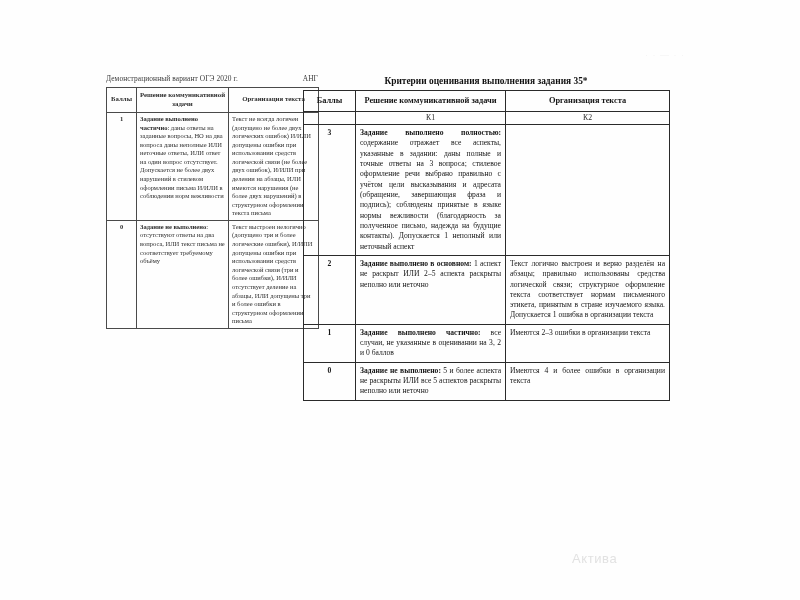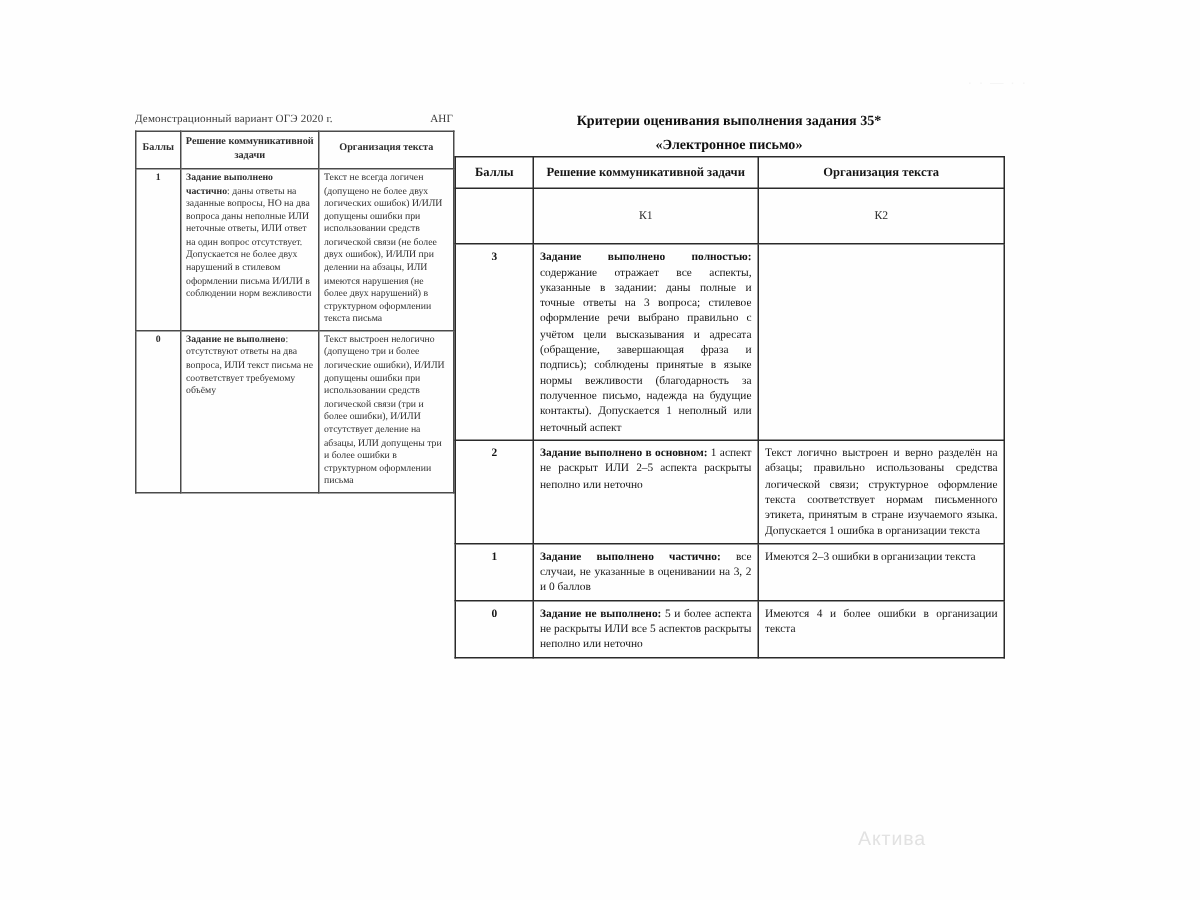--- a/index.html
+++ b/index.html
@@ -46,21 +46,21 @@
     font-family: "Liberation Sans", sans-serif;
     font-size: 13px;
     color: #e2e2e2;
     letter-spacing: 0.6px;
     white-space: nowrap;
   }
 
   
   .left-doc {
     position: absolute;
-    left: 60px;
+    left: 76px;
     top: 74px;
     width: 212px;
     padding-left: 30px;
   }
   .left-doc-header {
     display: flex;
     justify-content: space-between;
     font-size: 7.4px;
     color: #3a3a3a;
     margin-bottom: 4px;
@@ -148,21 +148,21 @@
     font-weight: bold;
     font-size: 8.4px;
     padding: 4px 3px;
   }
   .rt-col-score { width: 52px; }
   .rt-col-k1    { width: 150px; }
   .rt-col-k2    { width: 164px; }
   .rt-subhead td {
     text-align: center;
     font-size: 7.8px;
-    padding: 13px 3px;
+    padding: 1px 3px;
     color: #2b2b2b;
   }
   .rt-score-cell {
     text-align: center;
     font-weight: bold;
     font-size: 9px;
     vertical-align: top;
     padding-top: 4px;
   }
   .rt-just { text-align: justify; text-justify: inter-word; }
@@ -211,21 +211,20 @@
           </td>
           <td>Текст выстроен нелогично (допущено три и более логические ошибки), И/ИЛИ допущены ошибки при использовании средств логической связи (три и более ошибки), И/ИЛИ отсутствует деление на абзацы, ИЛИ допущены три и более ошибки в структурном оформлении письма</td>
         </tr>
       </tbody>
     </table>
   </div>
 
   <div class="right-doc">
 
     <div class="rd-title">Критерии оценивания выполнения задания 35*</div>
-    <div class="rd-subtitle">«Электронное письмо»</div>
 
     <table class="rtable">
       <colgroup>
         <col class="rt-col-score">
         <col class="rt-col-k1">
         <col class="rt-col-k2">
       </colgroup>
       <thead>
         <tr>
           <th>Баллы</th>

